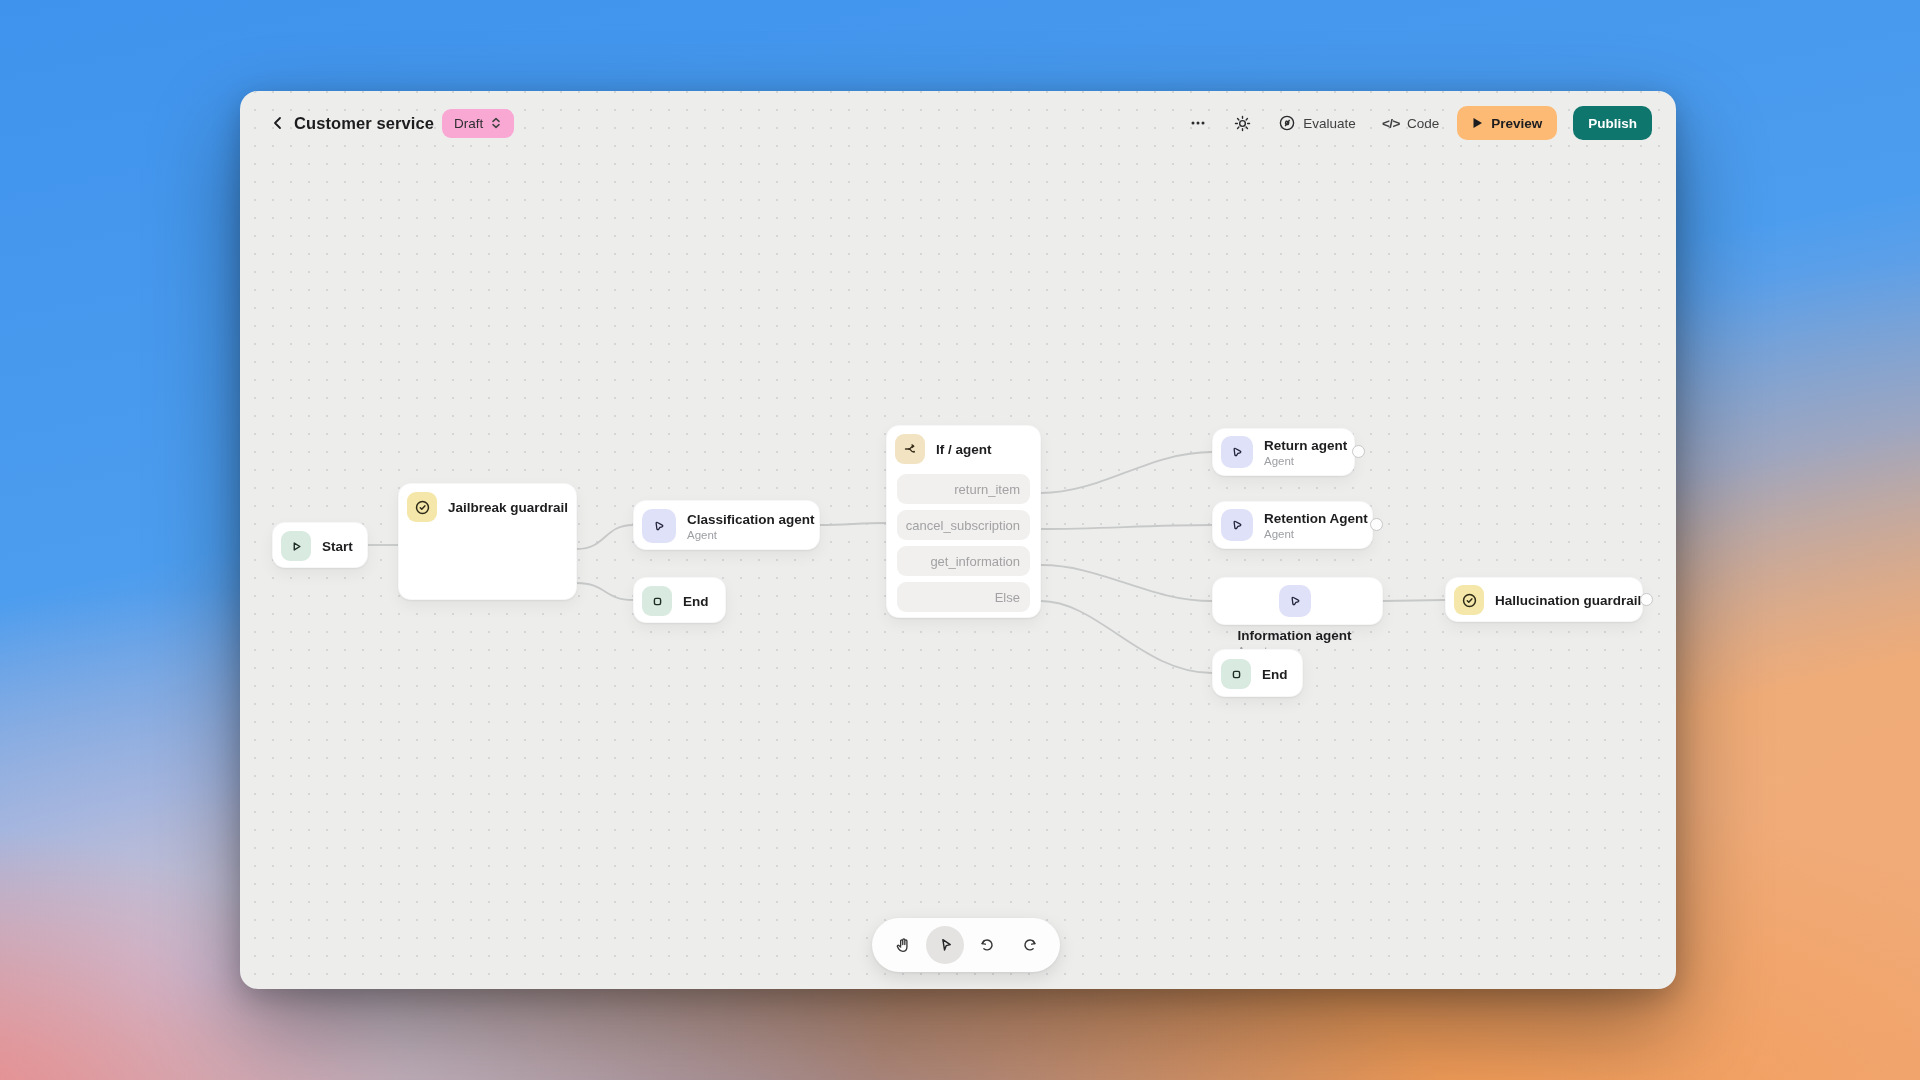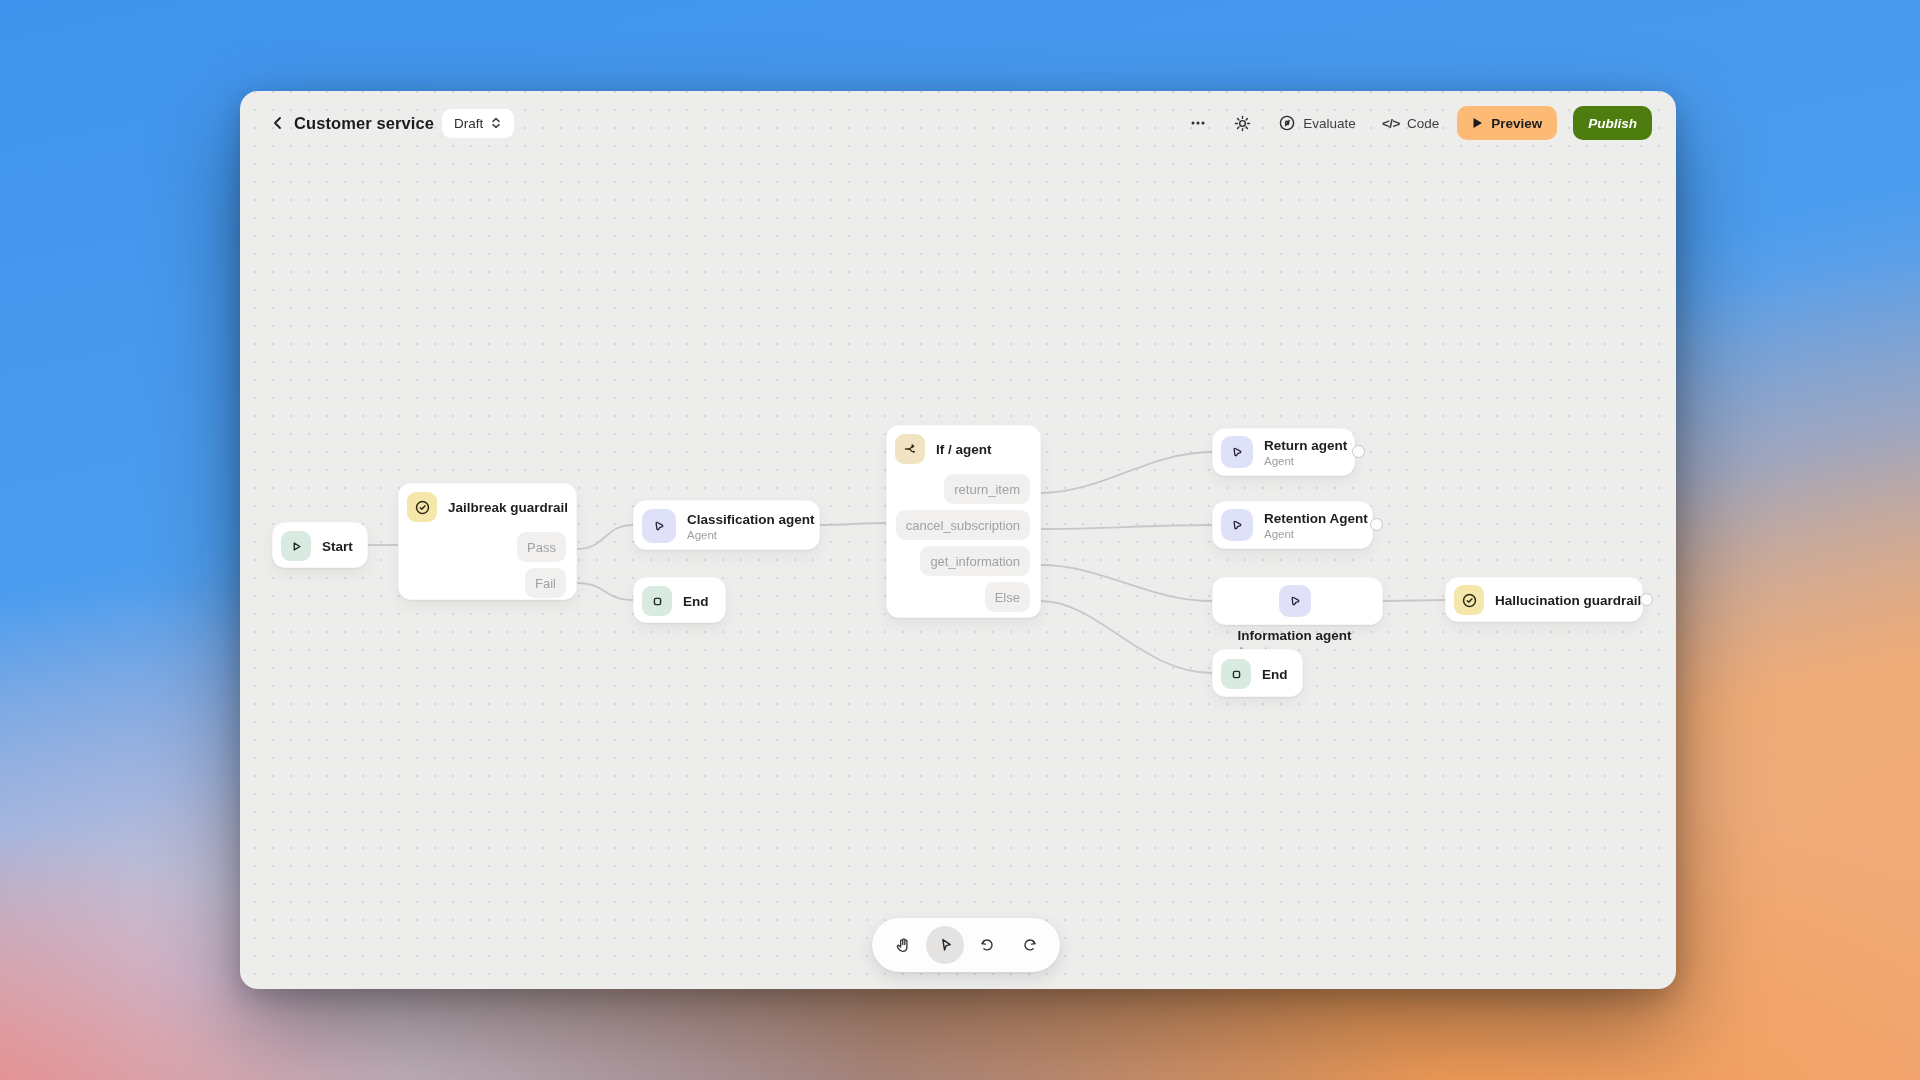--- a/index.html
+++ b/index.html
@@ -27,56 +27,56 @@
   }
   
   .header{
     position:absolute; left:0; top:0; right:0; height:64px;
     display:flex; align-items:center; padding:0 24px; z-index:30;
   }
   .hleft{ display:flex; align-items:center; gap:2px; }
   .back-btn{ width:28px; height:28px; display:flex; align-items:center; justify-content:center; cursor:pointer; border:none; background:transparent; }
   .title{ font-size:16.5px; font-weight:700; color:#1c1c1e; letter-spacing:.1px; }
   .draft-pill{
-    display:flex; align-items:center; gap:7px; background:#ffffff;
+    display:flex; align-items:center; gap:7px; background:#f9a8d4;
     border:none; border-radius:9px; padding:7px 12px; margin-left:6px;
     font-size:13.5px; color:#2f2f31; cursor:pointer; font-family:inherit;
   }
   .hright{ margin-left:auto; display:flex; align-items:center; gap:10px; }
   .icon-btn{
     height:32px; min-width:32px; border:none; background:transparent; border-radius:8px;
     display:flex; align-items:center; justify-content:center; gap:7px; cursor:pointer;
     font-size:13.5px; color:#404040; font-family:inherit; padding:0 8px;
   }
   .btn{
     height:34px; border:none; border-radius:10px; padding:0 15px;
     display:flex; align-items:center; gap:8px; cursor:pointer;
     font-size:13.5px; font-weight:600; font-family:inherit;
   }
   .btn-preview{ background:#fdba74; color:#1d1d1f; }
-  .btn-publish{ background:#4d7c0f; color:#ffffff; margin-left:6px;font-style:italic; }
+  .btn-publish{ background:#0f766e; color:#ffffff; margin-left:6px; }
   
   .node{
     position:absolute; background:#ffffff; border-radius:13px;
     box-shadow:0 1px 2px rgba(0,0,0,.06), 0 6px 16px rgba(0,0,0,.05);
     border:1px solid rgba(0,0,0,.03); cursor:pointer; z-index:10;
   }
   .node-head{ display:flex; align-items:center; gap:11px; padding:8px 14px 8px 8px; }
   .nicon{
     width:30px; height:30px; border-radius:9px; flex:0 0 auto;
     display:flex; align-items:center; justify-content:center;
   }
   .nicon.lg{ width:34px; height:34px; border-radius:10px; }
   .ic-green{ background:#d9eae0; }
   .ic-yellow{ background:#f4e7a9; }
   .ic-lav{ background:#dfe1f8; }
   .ic-tan{ background:#f2e3c3; }
   .ntitle{ font-size:13.5px; font-weight:600; color:#1e1e20; white-space:nowrap; }
   .nsub{ font-size:11.5px; color:#9d9fa3; margin-top:2px; }
-  .nrows{ display:flex; flex-direction:column; gap:6px; padding:2px 10px 10px 10px;align-items:flex-end; }
+  .nrows{ display:flex; flex-direction:column; gap:6px; padding:2px 10px 10px 10px; }
   .nrow{
     background:#f1f0ee; border-radius:9px; height:30px;
     display:flex; align-items:center; justify-content:flex-end;
     padding:0 10px; font-size:13px; color:#a2a2a4;
   }
   .port{
     position:absolute; width:13px; height:13px; border-radius:50%;
     background:#fdfdfd; border:1.5px solid #c8c8c8; z-index:12; cursor:pointer;
   }
   
@@ -127,24 +127,20 @@
 
     <div class="node" style="left:158px; top:392px; width:179px; height:117px;">
       <div class="node-head">
         <span class="nicon ic-yellow">
           <svg width="17" height="17" viewBox="0 0 16 16">
               <circle cx="8" cy="8" r="5.6" fill="none" stroke="#2e2a18" stroke-width="1.4"></circle>
               <path d="M5.9 8.2 L7.3 9.6 L10.2 6.5" fill="none" stroke="#2e2a18" stroke-width="1.4" stroke-linecap="round" stroke-linejoin="round"></path>
             </svg>
         </span>
         <span class="ntitle">Jailbreak guardrail</span>
-      </div>
-      <div class="nrows">
-        <div class="nrow">Pass</div>
-        <div class="nrow">Fail</div>
       </div>
     </div>
 
     <div class="node" style="left:393px; top:409px; width:187px; height:50px;">
       <div class="node-head" style="padding:8px 14px 8px 8px;">
         <span class="nicon lg ic-lav">
           <svg width="16" height="16" viewBox="0 0 16 16">
               <path d="M5.2 5.6 C4.9 4.8 5.7 4.1 6.4 4.5 L11.3 7.1 C12.1 7.5 11.9 8.6 11.1 8.8 L8.9 9.4 L7.6 11.3 C7.1 12 6.1 11.8 5.9 11 Z" fill="none" stroke="#23243a" stroke-width="1.3" stroke-linejoin="round"></path>
             </svg>
         </span>

